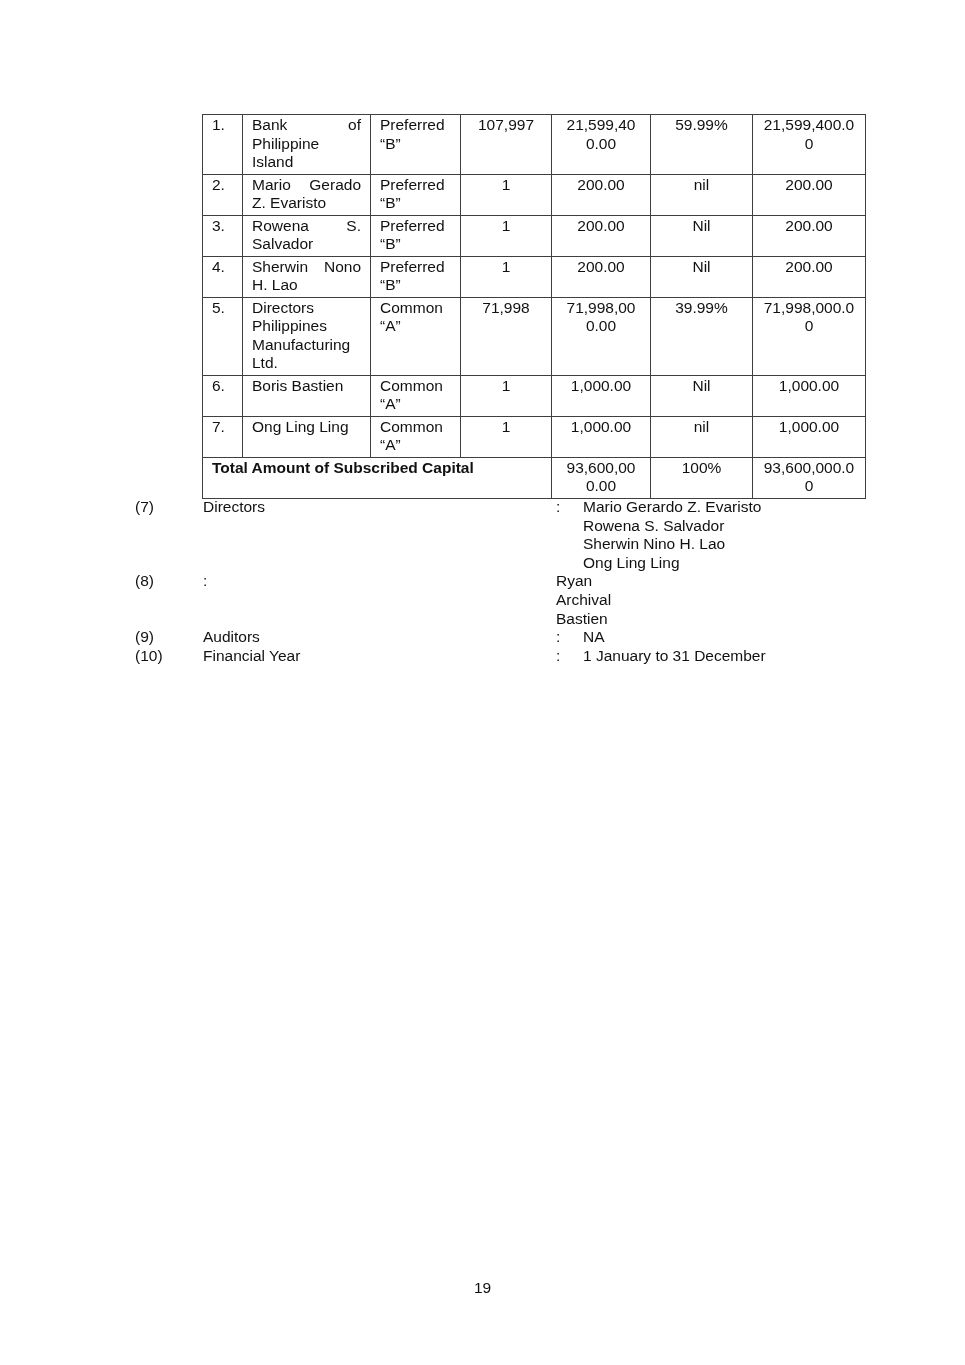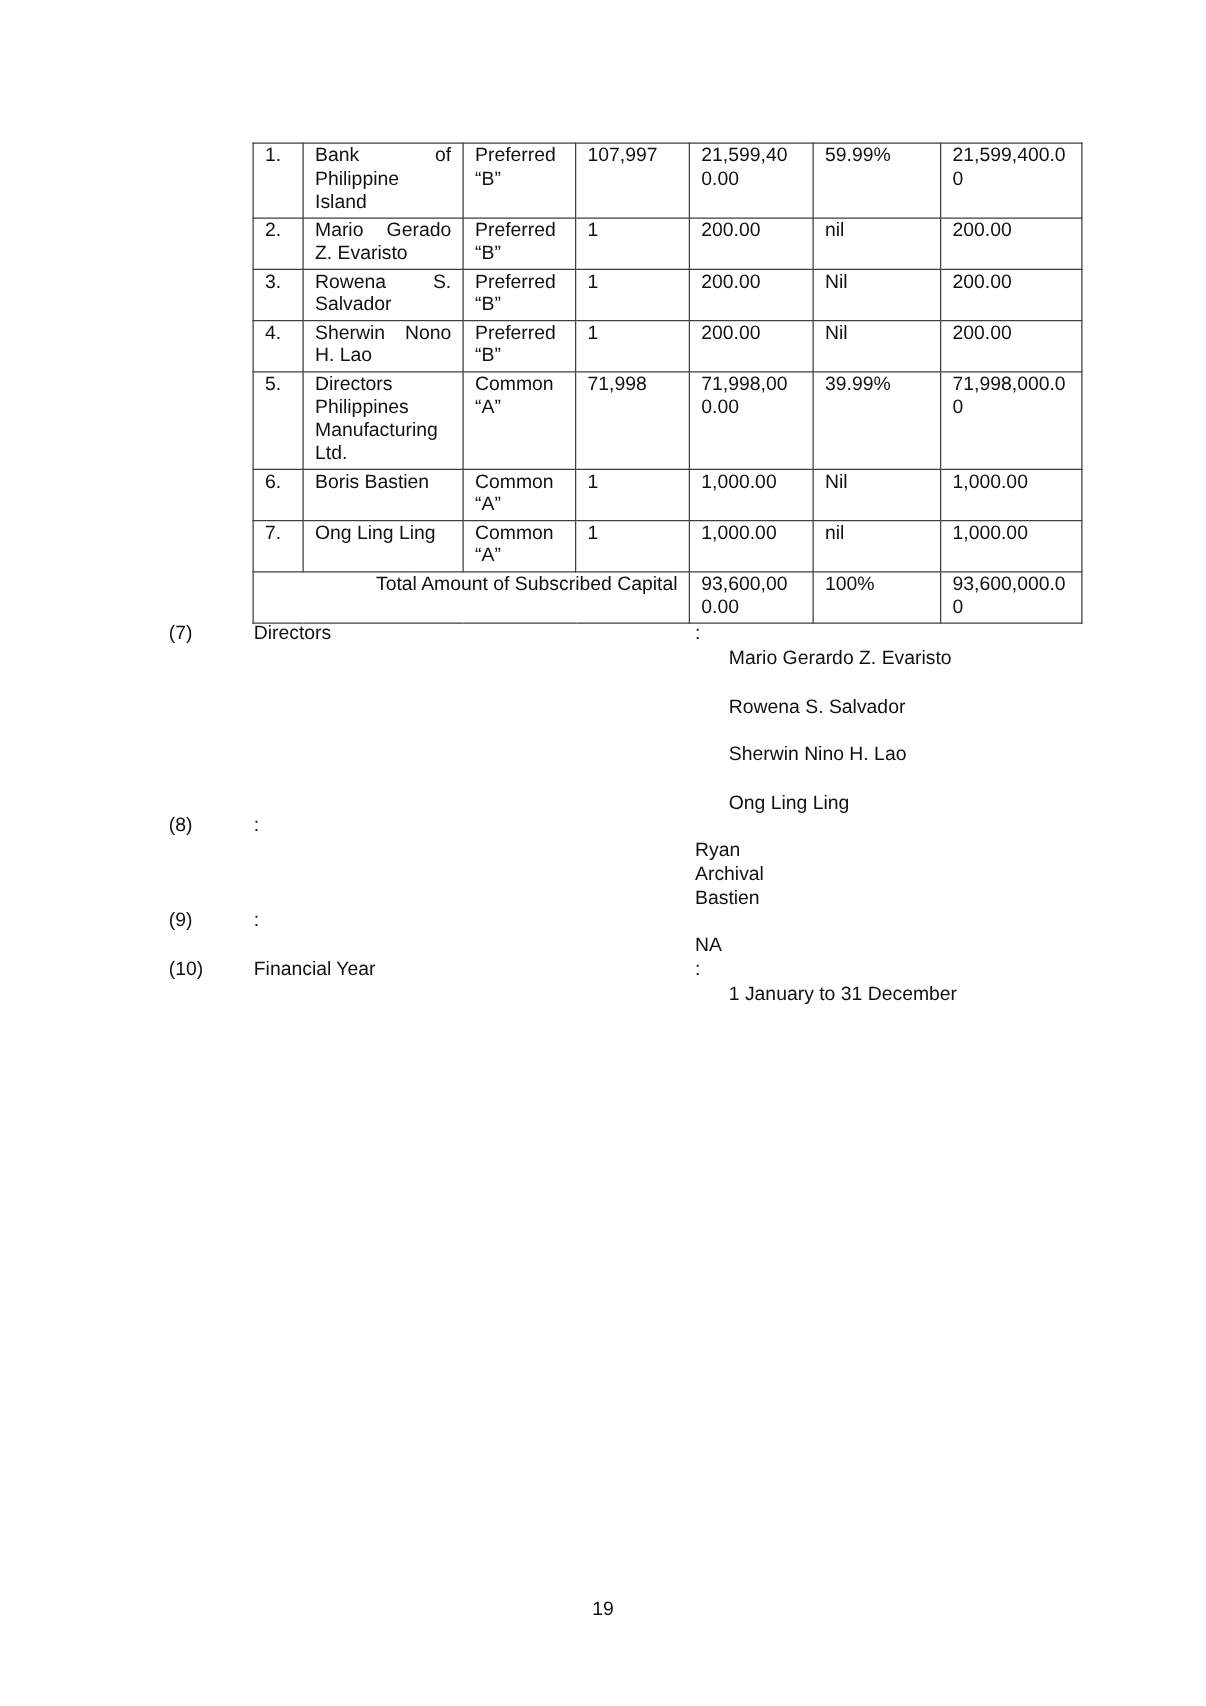--- a/index.html
+++ b/index.html
@@ -28,39 +28,39 @@
   }
   table.cap-table td {
     border: 1px solid #3f3f3f;
     padding: 1px 9px 2px 9px;
     vertical-align: top;
     font-size: 15.5px;
     line-height: 18.5px;
     color: #111111;
   }
   td.c-name { text-align: justify; }
-  td.c-num  { word-break: break-all; }
+  td.c-num  { word-break: break-all; text-align: center; }
   td.c-total-label {
-    text-align: right;
+    font-weight: bold;
   }
 
   
   .details {
     position: absolute;
     left: 135px;
     top: 498px;
     width: 740px;
     font-size: 15.5px;
     line-height: 18.6px;
   }
   .detail-row {
     display: grid;
     grid-template-columns: 68px 353px 27px 1fr;
   }
-  .d-values div { line-height: 18.6px; margin-top: 20px; }
+  .d-values div { line-height: 18.6px; }
 
   
   .page-number {
     position: absolute;
     left: 0;
     top: 1279px;
     width: 100%;
     text-align: center;
     font-size: 15.5px;
     line-height: 18.6px;
@@ -171,20 +171,21 @@
     <div class="detail-row">
       <span>(8)</span>
       <span>:</span>
       <div class="d-values">
         <div>Ryan Archival Bastien</div>
       </div>
     </div>
 
     <div class="detail-row">
       <span>(9)</span>
+      <span>Auditors</span>
       <span>:</span>
       <div class="d-values">
         <div>NA</div>
       </div>
     </div>
 
     <div class="detail-row">
       <span>(10)</span>
       <span>Financial Year</span>
       <span>:</span>

